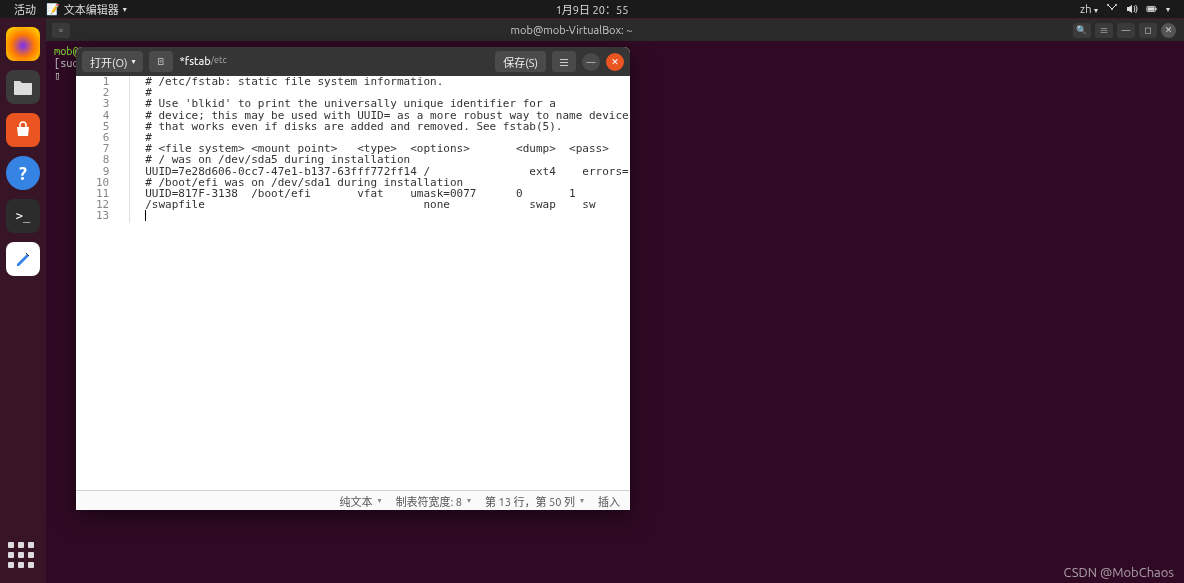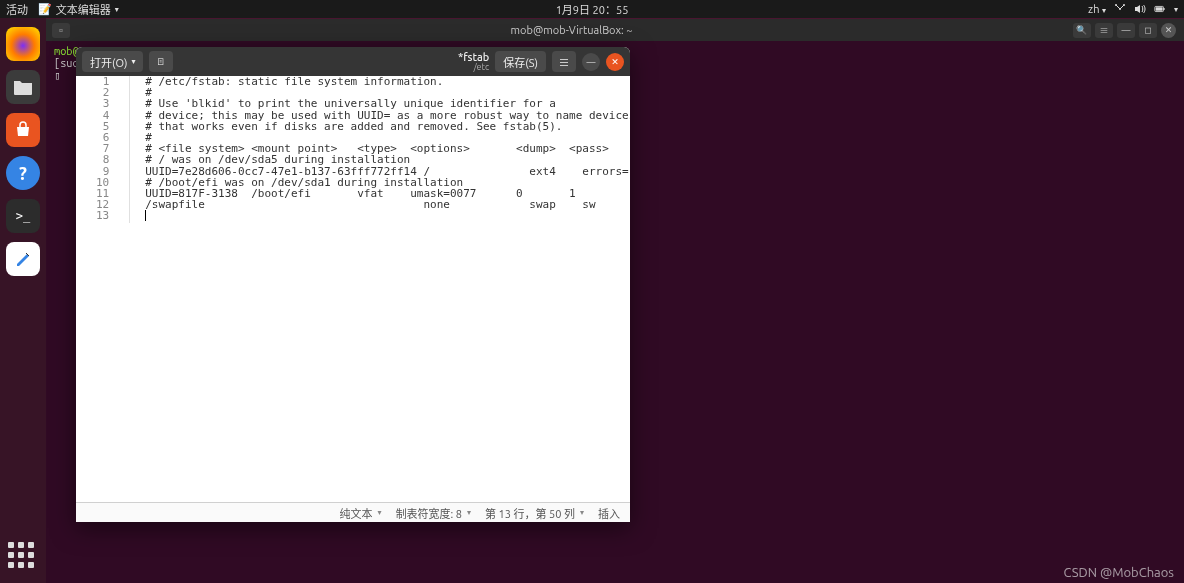--- a/index.html
+++ b/index.html
@@ -1,19 +1,19 @@
 <!DOCTYPE html>
 <html><head>
 <meta charset="utf-8">
 <style>
   * { margin:0; padding:0; box-sizing:border-box; }
   html,body { width:1184px; height:583px; font-family:"Ubuntu","Noto Sans CJK SC",sans-serif; overflow:hidden; }
   body { background:#4a1530; position:relative; }
   
-  .topbar { position:absolute; top:0; left:0; right:0; height:18px; background:#1a1a1a; color:#ddd; font-size:11px; display:flex; align-items:center; padding:0 6px; }
+  .topbar { position:absolute; top:0; left:0; right:0; height:18px; background:#1a1a1a; color:#ddd; font-size:11px; display:flex; align-items:center; padding:0 14px; }
   .topbar-left { display:flex; align-items:center; gap:10px; }
   .topbar-center { position:absolute; left:50%; transform:translateX(-50%); }
   .topbar-right { margin-left:auto; display:flex; align-items:center; gap:8px; }
   .sys-icon { width:12px; height:12px; display:inline-flex; align-items:center; justify-content:center; }
   
   .dock { position:absolute; top:18px; left:0; bottom:0; width:46px; background:rgba(20,20,20,.35); display:flex; flex-direction:column; align-items:center; padding-top:9px; gap:9px; }
   .dock-icon { width:34px; height:34px; border-radius:8px; display:flex; align-items:center; justify-content:center; font-size:18px; color:#fff; }
   .firefox { background:radial-gradient(circle at 50% 55%,#7b2ff7 0%,#ff7b00 45%,#ffde00 95%); }
   .files { background:#3b3b3b; }
   .software { background:#e95420; }
@@ -28,32 +28,32 @@
   .term-ctrl { display:flex; gap:4px; margin-right:8px; }
   .term-btn { width:18px; height:15px; border-radius:3px; background:#3a3a3a; display:flex; align-items:center; justify-content:center; font-size:9px; }
   .term-close { background:#555; border-radius:50%; width:15px; height:15px; }
   .terminal-body { position:absolute; left:46px; top:41px; right:0; bottom:0; background:#300a24; padding:4px 8px; font-family:"Ubuntu Mono",monospace; font-size:11px; color:#ccc; }
   .prompt-user { color:#8ae234; }
   
   .gedit { position:absolute; left:76px; top:47px; width:554px; background:#fff; box-shadow:0 6px 24px rgba(0,0,0,.5); border-radius:6px 6px 0 0; overflow:hidden; }
   .gedit-header { height:29px; background:#353535; display:flex; align-items:center; color:#eee; font-size:11px; padding:0 6px; gap:6px; }
   .hbtn { height:21px; padding:0 8px; background:#4a4a4a; border-radius:4px; display:flex; align-items:center; gap:4px; font-size:11px; }
   .hbtn.newtab { width:24px; justify-content:center; }
-  .gedit-title { flex:1; text-align:center; display:flex; flex-direction:column; line-height:1;align-items:flex-end; }
+  .gedit-title { flex:1; text-align:center; display:flex; flex-direction:row; line-height:1; }
   .gedit-title .sub { font-size:9px; color:#aaa; }
   .win-btns { display:flex; gap:6px; }
   .win-btn { width:18px; height:18px; border-radius:50%; background:#4a4a4a; display:flex; align-items:center; justify-content:center; font-size:9px; color:#ddd; }
   .win-btn.close { background:#e95420; color:#fff; }
   .gedit-editor { display:flex; background:#fff; font-family:"DejaVu Sans Mono",monospace; font-size:11px; line-height:11.2px; }
   .gutter { background:#fff; color:#888; text-align:right; padding:0 20px; border-right:1px solid #e0e0e0; user-select:none; }
   .code { flex:1; white-space:pre; color:#333; position:relative;margin-left:15px; }
   .code .hl { background:#e8e8e8; display:inline; }
   .cursor { display:inline-block; width:1px; height:11px; background:#000; vertical-align:text-top; }
   .gedit-editor-wrap { height:414px; overflow:hidden; background:#fff; }
-  .gedit-status { height:20px; border-top:1px solid #d0d0d0; background:#fafafa; display:flex; align-items:center; justify-content:flex-end; font-size:11px; color:#555; gap:14px; padding:0 10px;margin-top:12px; }
+  .gedit-status { height:20px; border-top:1px solid #d0d0d0; background:#fafafa; display:flex; align-items:center; justify-content:flex-end; font-size:11px; color:#555; gap:14px; padding:0 10px; }
   .status-item { display:flex; align-items:center; gap:3px; }
   .dd::after { content:"▾"; font-size:8px; margin-left:2px; color:#888; }
   .watermark { position:absolute; right:10px; bottom:4px; color:rgba(230,230,230,.65); font-size:13px; }
 </style>
 </head>
 <body>
 
 <div class="topbar">
   <div class="topbar-left">
     <span>活动</span>

